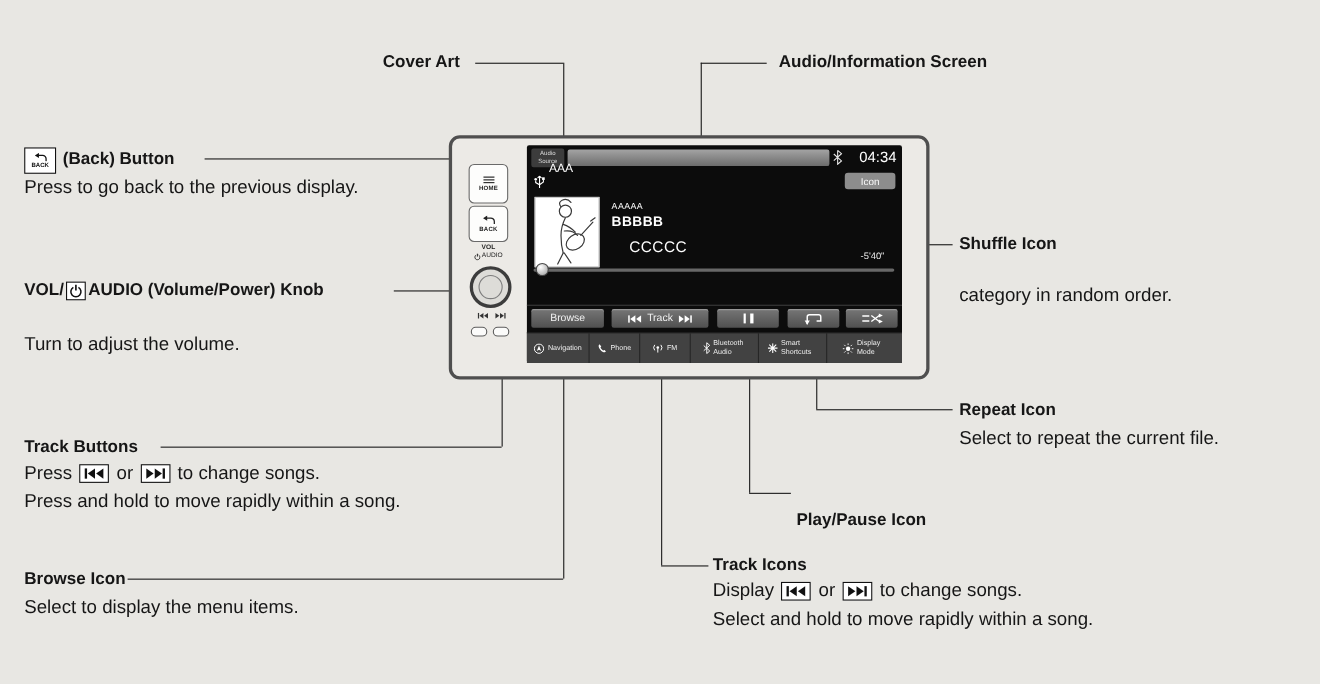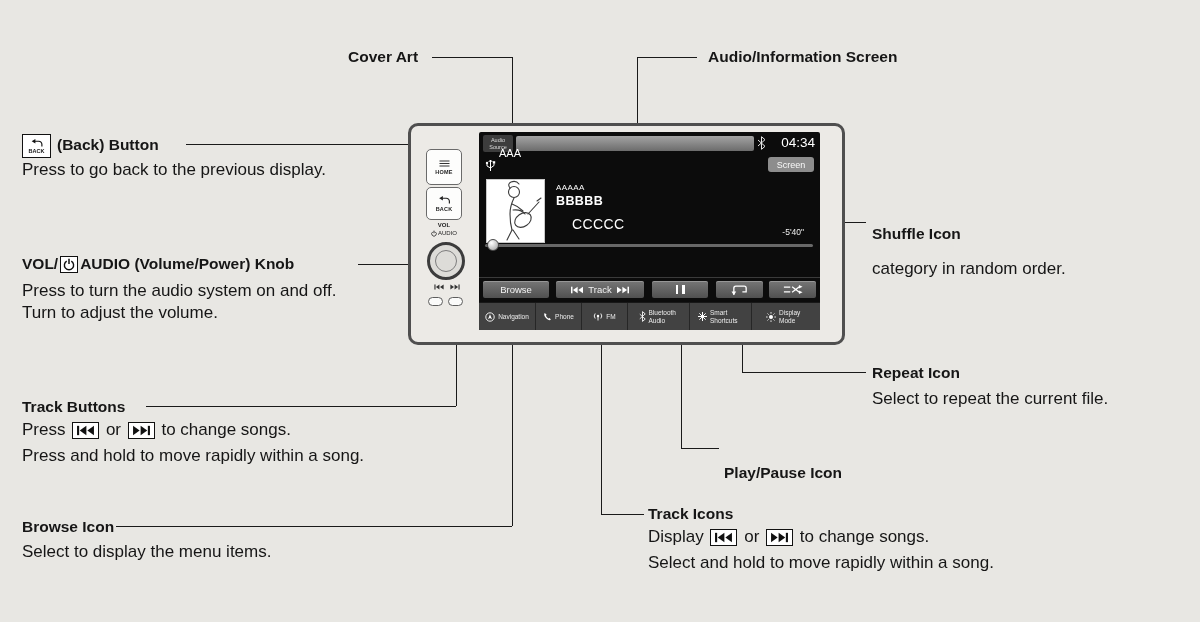--- a/index.html
+++ b/index.html
@@ -77,21 +77,20 @@
   <div class="arrow-d" style="left:434px;top:180px;"></div>
 
   <div class="t title row" style="left:22px;top:255px;">
     <span>VOL/</span>
     <span class="ibox pbox"><svg width="12" height="13" viewBox="0 0 12 13">
           <path d="M3.7 3.2 a4.6 4.6 0 1 0 4.6 0" fill="none" stroke="#111" stroke-width="1.4"></path>
           <path d="M6 0.8 V6" stroke="#111" stroke-width="1.5"></path>
         </svg></span>
     <span>AUDIO (Volume/Power) Knob</span>
   </div>
-  <div class="t desc" style="left:22px;top:281px;">Press to turn the audio system on and off.</div>
   <div class="t desc" style="left:22px;top:303px;">Turn to adjust the volume.</div>
   <div class="lh" style="left:358px;top:264px;width:68px;"></div>
 
   <div class="t title" style="left:22px;top:398px;">Track Buttons</div>
   <div class="t desc row" style="left:22px;top:420px;">
     <span>Press </span>
     <span class="ibox"><svg width="19" height="11" viewBox="0 0 20 13">
           <rect x="0" y="1" width="2.5" height="11" fill="#111"></rect>
           <path d="M11 1 L3.2 6.5 L11 12 Z" fill="#111"></path>
           <path d="M20 1 L12.2 6.5 L20 12 Z" fill="#111"></path>
@@ -106,21 +105,21 @@
   </div>
   <div class="t desc" style="left:22px;top:446px;">Press and hold to move rapidly within a song.</div>
   <div class="lh" style="left:146px;top:406px;width:310px;"></div>
   <div class="lv" style="left:456px;top:308px;height:98px;"></div>
 
   <div class="t title" style="left:22px;top:518px;">Browse Icon</div>
   <div class="t desc" style="left:22px;top:542px;">Select to display the menu items.</div>
   <div class="lh" style="left:116px;top:526px;width:396px;"></div>
   <div class="lv" style="left:512px;top:298px;height:228px;"></div>
 
-  <div class="t title" style="left:872px;top:213px;margin-top:12px;">Shuffle Icon</div>
+  <div class="t title" style="left:872px;top:213px;">Shuffle Icon</div>
   <div class="t desc" style="left:872px;top:259px;">category in random order.</div>
   <div class="lh" style="left:793px;top:222px;width:73px;"></div>
   <div class="lv" style="left:793px;top:222px;height:60px;"></div>
 
   <div class="t title" style="left:872px;top:364px;">Repeat Icon</div>
   <div class="t desc" style="left:872px;top:389px;">Select to repeat the current file.</div>
   <div class="lh" style="left:742px;top:372px;width:124px;"></div>
   <div class="lv" style="left:742px;top:299px;height:73px;"></div>
 
   <div class="t title" style="left:724px;top:464px;">Play/Pause Icon</div>
@@ -202,21 +201,21 @@
           <path d="M4.5 0.7 V13.3 L8 10.3 L1 4 M4.5 0.7 L8 3.7 L1 10" fill="none" stroke="#e6e6e6" stroke-width="1"></path>
         </svg>
       <div class="clock">04:34</div>
 
       <svg style="position:absolute;left:6px;top:26px;" width="11" height="14" viewBox="0 0 11 14">
         <path d="M5.5 13 V2 M5.5 2 l-1.8 2 M5.5 2 l1.8 2 M2 6 v2 l3.5 2 M9 5.5 v2 L5.5 10" stroke="#fff" stroke-width="1" fill="none"></path>
         <circle cx="2" cy="5" r="1.2" fill="#fff"></circle>
           <rect x="7.8" y="3.2" width="2.4" height="2.4" fill="#fff"></rect>
       </svg>
       <div class="usb-name">AAA</div>
-      <div class="sound-btn">Screen</div>
+      <div class="sound-btn">Icon</div>
 
       <div class="art">
         <svg width="57" height="62" viewBox="0 0 57 62">
           <g fill="none" stroke="#3a3a3a" stroke-width="1.1" stroke-linecap="round">
             <circle cx="27" cy="12" r="5.5"></circle>
             <path d="M23 8 q-3 -4 1 -6 q5 -2 8 2"></path>
             <path d="M27 18 q-4 8 -4 16 q0 9 2 16"></path>
             <path d="M25 24 q6 2 11 7"></path>
             <path d="M26 30 q8 -1 12 4"></path>
             <ellipse cx="36" cy="40" rx="9" ry="6.5" transform="rotate(-35 36 40)"></ellipse>

